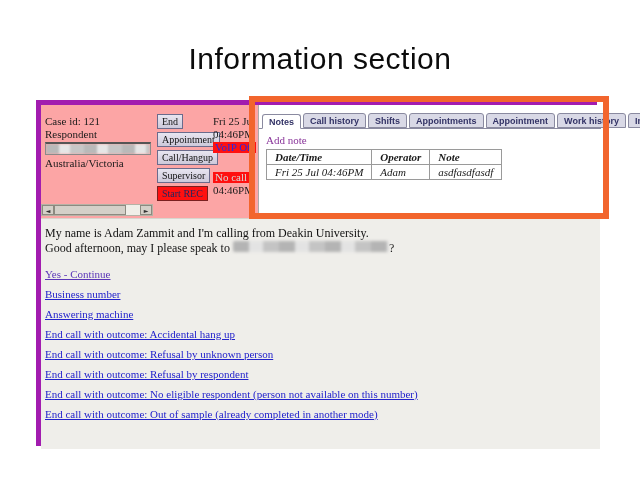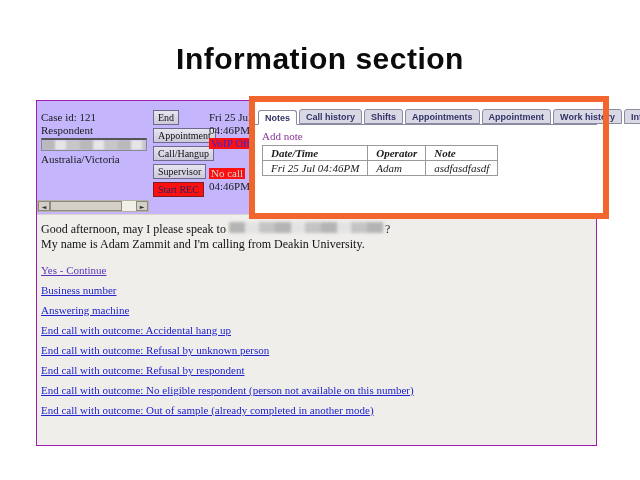--- a/index.html
+++ b/index.html
@@ -2,25 +2,25 @@
 <html><head>
 <meta charset="utf-8">
 <style>
   * { margin:0; padding:0; box-sizing:border-box; }
   html,body { width:640px; height:480px; background:#ffffff; overflow:hidden;
               font-family:"Liberation Serif","DejaVu Serif",serif; }
   .slide { position:relative; width:640px; height:480px; background:#fff; }
 
   .title { position:absolute; top:42px; left:0; width:100%; text-align:center;
            font-family:"Liberation Sans","DejaVu Sans",sans-serif;
-           font-size:30px; font-weight:700; color:#0b0b0b; letter-spacing:0.5px; }
+           font-size:30px; font-weight:400; color:#0b0b0b; letter-spacing:0.5px; }
 
   
   .app { position:absolute; left:36px; top:100px; width:561px; height:346px;
-         background:#c4b5fd; border:1px solid #a21caf; font-size:11px; color:#1a1a1a; }
+         background:#fca5a5; border:5px solid #a21caf; font-size:11px; color:#1a1a1a; }
 
   
   .case-panel { position:absolute; left:0; top:0; width:114px; height:112px; padding:10px 0 0 4px; }
   .case-panel .ln { line-height:13px; white-space:nowrap; }
   .redacted-box { width:106px; height:13px; border:1px solid #8a8a8a; border-top:2px solid #555;
                   margin:1px 0 2px 0; overflow:hidden; }
   .redacted-fill { width:100%; height:100%;
      background:repeating-linear-gradient(90deg,#b9b9b9 0 13px,#e6e6e6 13px 24px,#c7c7c7 24px 38px);
      filter:blur(1.3px); }
   a.blue { color:#2222cc; text-decoration:underline; cursor:pointer; }
@@ -140,22 +140,22 @@
         <tr>
           <td>Fri 25 Jul 04:46PM</td>
           <td>Adam</td>
           <td>asdfasdfasdf</td>
         </tr>
       </tbody>
         </table>
     </div>
 
     <div class="frame-bottom">
+      <div>My name is Adam Zammit and I'm calling from Deakin University.</div>
       <div><span>Good afternoon, may I please speak to </span><span class="redact-inline"></span><span>?</span></div>
-      <div>My name is Adam Zammit and I'm calling from Deakin University.</div>
       <div class="script-links">
         <a class="blue first">Yes - Continue</a>
         <a class="blue">Business number</a>
         <a class="blue">Answering machine</a>
         <a class="blue">End call with outcome: Accidental hang up</a>
         <a class="blue">End call with outcome: Refusal by unknown person</a>
         <a class="blue">End call with outcome: Refusal by respondent</a>
         <a class="blue">End call with outcome: No eligible respondent (person not available on this number)</a>
         <a class="blue">End call with outcome: Out of sample (already completed in another mode)</a>
       </div>

